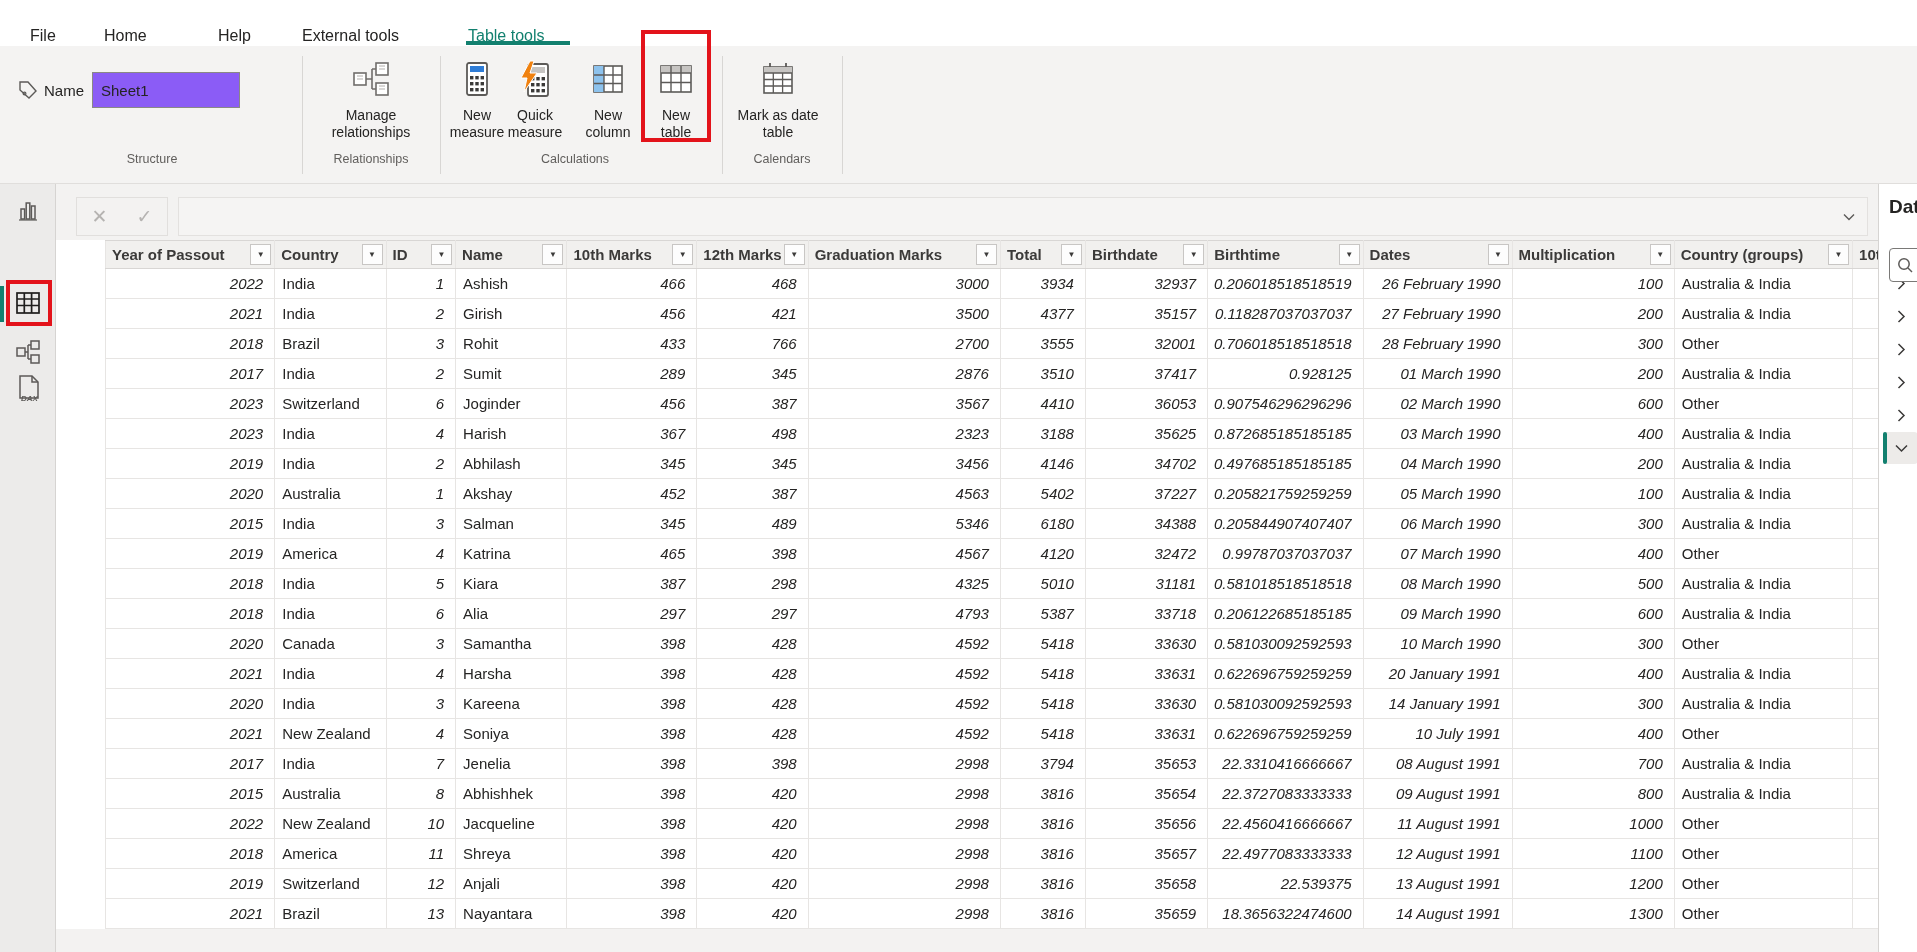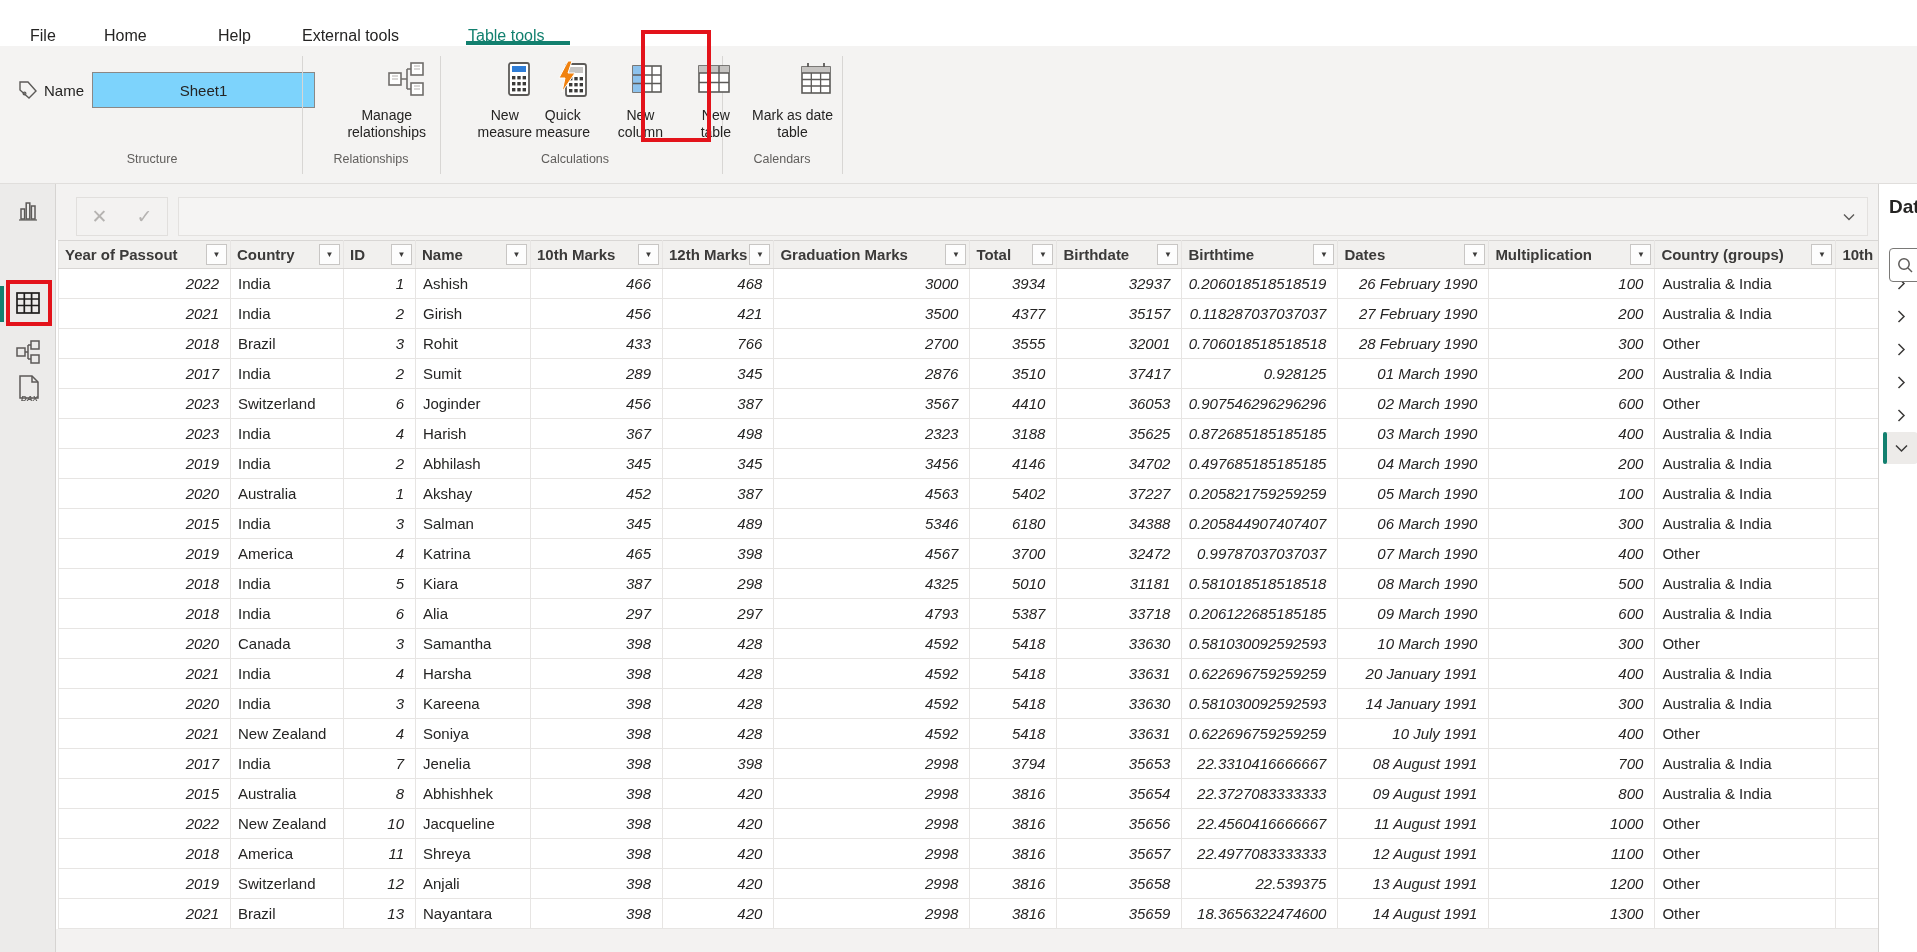--- a/index.html
+++ b/index.html
@@ -15,24 +15,24 @@
   .tabbar{position:absolute;left:0;top:0;width:1917px;height:46px;background:#fff;}
   .tab{position:absolute;top:11px;font-size:16px;color:var(--ink);cursor:default;white-space:nowrap;margin-top:16px;}
   .tab.active{color:var(--teal);}
   .tab-underline{position:absolute;left:466px;top:41px;width:104px;height:4px;background:var(--teal);}
 
   
   .ribbon{position:absolute;left:0;top:46px;width:1917px;height:138px;background:var(--ribbon-bg);
           border-bottom:1px solid var(--line);}
   .name-group{position:absolute;left:18px;top:26px;display:flex;align-items:center;}
   .name-label{font-size:15px;margin:0 8px 0 6px;color:var(--ink);}
-  .name-input{width:223px;height:36px;border:1px solid #8A8886;background:#7dd3fc;font-size:15px;
-              padding:0 8px;font-family:"Liberation Sans",sans-serif;color:var(--ink);text-align:center;}
+  .name-input{width:148px;height:36px;border:1px solid #8A8886;background:#8b5cf6;font-size:15px;
+              padding:0 8px;font-family:"Liberation Sans",sans-serif;color:var(--ink);}
   .rsep{position:absolute;top:10px;height:118px;width:1px;background:#D8D6D4;}
-  .ribbon-btn{position:absolute;top:8px;display:flex;flex-direction:column;align-items:flex-end;width:110px;cursor:default;}
+  .ribbon-btn{position:absolute;top:8px;display:flex;flex-direction:column;align-items:center;width:110px;cursor:default;}
   .ribbon-btn .ric{height:50px;display:flex;align-items:center;justify-content:center;}
   .rlabel{font-size:14px;color:var(--ink);line-height:17px;text-align:center;margin-top:3px;white-space:nowrap;}
   .group-label{position:absolute;top:106px;font-size:12.5px;color:var(--gray);text-align:center;transform:translateX(-50%);}
 
   
   .redbox{position:absolute;border:4px solid var(--red);background:transparent;z-index:40;}
 
   
   .sidebar{position:absolute;left:0;top:184px;width:56px;height:768px;background:#ECEBEA;border-right:1px solid #D6D4D2;}
   .side-ic{position:absolute;left:15px;width:26px;height:26px;display:flex;align-items:center;justify-content:center;font-style:italic;}
@@ -41,21 +41,21 @@
   
   .fxband{position:absolute;left:56px;top:184px;width:1822px;height:56px;background:#F3F2F1;}
   .fxbtns{position:absolute;left:20px;top:13px;width:92px;height:39px;border:1px solid #E1DFDD;
           display:flex;align-items:center;justify-content:space-around;}
   .fxbtn{font-size:19px;color:#B5B3B1;line-height:1;}
   .fxinput{position:absolute;left:122px;top:13px;width:1690px;height:39px;border:1px solid #E3E1DF;background:#F5F4F3;}
   .fx-chev{position:absolute;right:10px;top:11px;}
 
   
   .gridwrap{position:absolute;left:58px;top:240px;}
-  table.grid{border-collapse:collapse;table-layout:fixed;}
+  table.grid{border-collapse:collapse;table-layout:fixed;margin-left:47px;}
   table.grid th,table.grid td{overflow:hidden;white-space:nowrap;font-size:15px;}
   table.grid th{height:28px;background:var(--head-bg);border-right:1px solid var(--grid-line);
        border-bottom:1px solid #D8D6D4;border-top:1px solid #D8D6D4;text-align:left;
        font-weight:bold;color:var(--ink2);padding:0 26px 0 6px;position:relative;}
   table.grid th:first-child,table.grid td:first-child{border-left:1px solid var(--grid-line);}
   .filterbtn{position:absolute;right:3px;top:3px;width:21px;height:21px;background:#FDFDFD;
        border:1px solid #C8C6C4;display:flex;align-items:center;justify-content:center;
        font-size:8px;color:#3B3A39;}
   table.grid td{height:30px;background:#fff;border-right:1px solid var(--grid-line);
        border-bottom:1px solid var(--grid-line);color:var(--ink);}
@@ -438,21 +438,21 @@
           <td class="txt"></td>
         </tr>
         <tr>
           <td class="num">2019</td>
           <td class="txt">America</td>
           <td class="num">4</td>
           <td class="txt">Katrina</td>
           <td class="num">465</td>
           <td class="num">398</td>
           <td class="num">4567</td>
-          <td class="num">3700</td>
+          <td class="num">4120</td>
           <td class="num">32472</td>
           <td class="num">0.99787037037037</td>
           <td class="num">07 March 1990</td>
           <td class="num">400</td>
           <td class="txt">Other</td>
           <td class="txt"></td>
         </tr>
         <tr>
           <td class="num">2018</td>
           <td class="txt">India</td>

